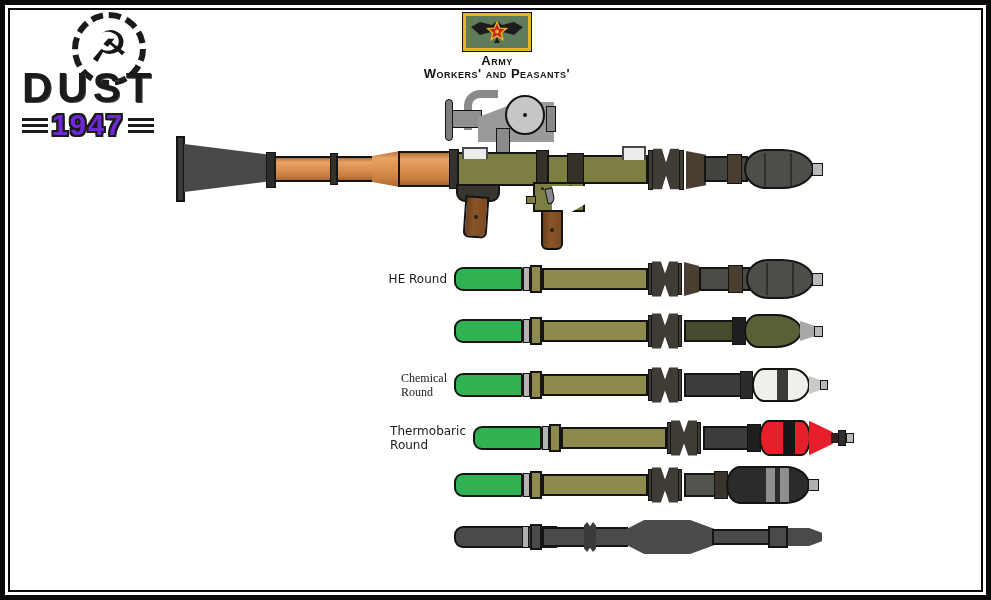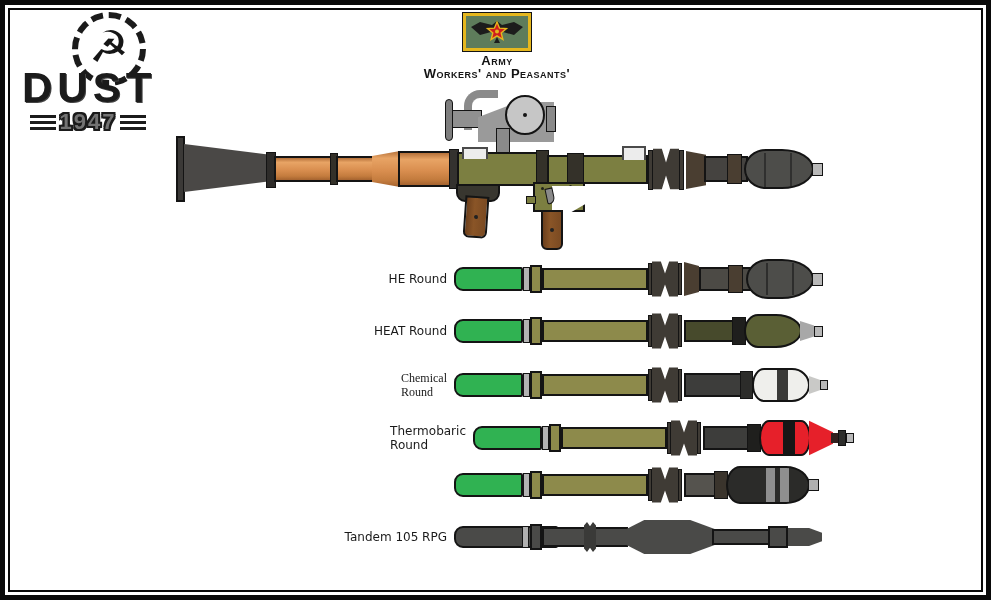--- a/index.html
+++ b/index.html
@@ -16,22 +16,22 @@
   
   .logo{position:absolute;left:22px;top:12px;width:132px;height:125px;color:#161616;}
   .logo-circle{position:absolute;left:50px;top:0;width:62px;height:62px;border:6px dashed #1b1b1b;
                border-radius:50%;display:flex;align-items:center;justify-content:center;}
   .logo-hs{font-size:44px;line-height:1;color:#161616;margin-top:-4px;}
   .logo-title{position:absolute;left:0;top:52px;width:132px;text-align:center;
               font-family:"Liberation Sans",sans-serif;font-weight:900;font-size:42px;
               letter-spacing:5px;color:#1b1b1b;text-shadow:1px 1px 0 #444;}
   .logo-yearrow{position:absolute;left:0;top:97px;width:132px;display:flex;align-items:center;justify-content:center;gap:4px;}
   .logo-stripes{width:26px;height:15px;background:repeating-linear-gradient(#1b1b1b 0 3px,transparent 3px 6px);}
-  .logo-year{font-family:"Liberation Sans",sans-serif;font-weight:900;font-size:22px;letter-spacing:2px;
-             color:#737373;text-shadow:-2px 0 0 #1b1b1b,2px 0 0 #1b1b1b,0 -2px 0 #1b1b1b,0 2px 0 #1b1b1b,
+  .logo-year{font-family:"Liberation Sans",sans-serif;font-weight:900;font-size:29px;letter-spacing:2px;
+             color:#6d28d9;text-shadow:-2px 0 0 #1b1b1b,2px 0 0 #1b1b1b,0 -2px 0 #1b1b1b,0 2px 0 #1b1b1b,
              -2px -2px 0 #1b1b1b,2px 2px 0 #1b1b1b,-2px 2px 0 #1b1b1b,2px -2px 0 #1b1b1b;}
 
   
   .badge-wrap{position:absolute;left:380px;top:13px;width:234px;text-align:center;}
   .badge-flag{margin:0 auto;width:62px;height:32px;background:#5e7c5b;border:3px solid #e5b71e;
               box-shadow:0 0 0 1px #141414;display:flex;align-items:center;justify-content:center;}
   .badge-text{margin-top:3px;font-family:"Liberation Sans",sans-serif;font-weight:700;font-size:13px;
               line-height:13px;color:#141414;font-variant:small-caps;letter-spacing:.5px;}
 
   
@@ -242,26 +242,20 @@
       <div class="v-sband"></div>
       <div class="v-head">
         <div class="v-seam" style="left:18px;"></div>
         <div class="v-seam" style="left:44px;"></div>
       </div>
       <div class="v-nub"></div>
     </div>
   </div>
 
   <div class="round-row" style="top:309px;">
-    <div class="round-label">
-      <div class="label-lines">
-        <div>HEAT Round</div>
-        <div></div>
-      </div>
-    </div>
     <div class="rg heat">
       <div class="p-booster"></div>
       <div class="p-band"></div>
       <div class="p-collar"></div>
       <div class="p-tube"></div>
       <div class="p-finL"></div>
       <div class="p-finB"></div>
       <div class="p-finR"></div>
       <div class="v-shaft"></div>
       <div class="v-sband"></div>
@@ -336,26 +330,20 @@
       <div class="v-sband"></div>
       <div class="v-head">
         <div class="v-hb1"></div>
         <div class="v-hb2"></div>
       </div>
       <div class="v-nub"></div>
     </div>
   </div>
 
   <div class="round-row" style="top:515px;">
-    <div class="round-label">
-      <div class="label-lines">
-        <div>Tandem 105 RPG</div>
-        <div></div>
-      </div>
-    </div>
     <div class="rg tandem">
       <div class="t-tube"></div>
       <div class="t-band"></div>
       <div class="t-collar"></div>
       <div class="t-shaft"></div>
       <div class="t-fins oshape"></div>
       <div class="t-bulge oshape"></div>
       <div class="t-shaft2"></div>
       <div class="t-collar2"></div>
       <div class="t-tip oshape"></div>

